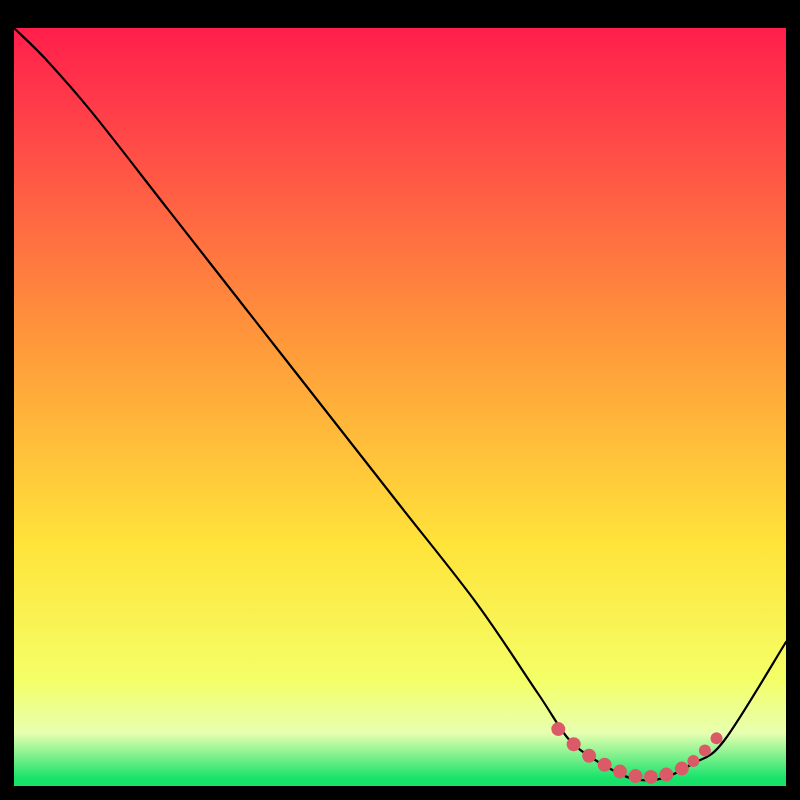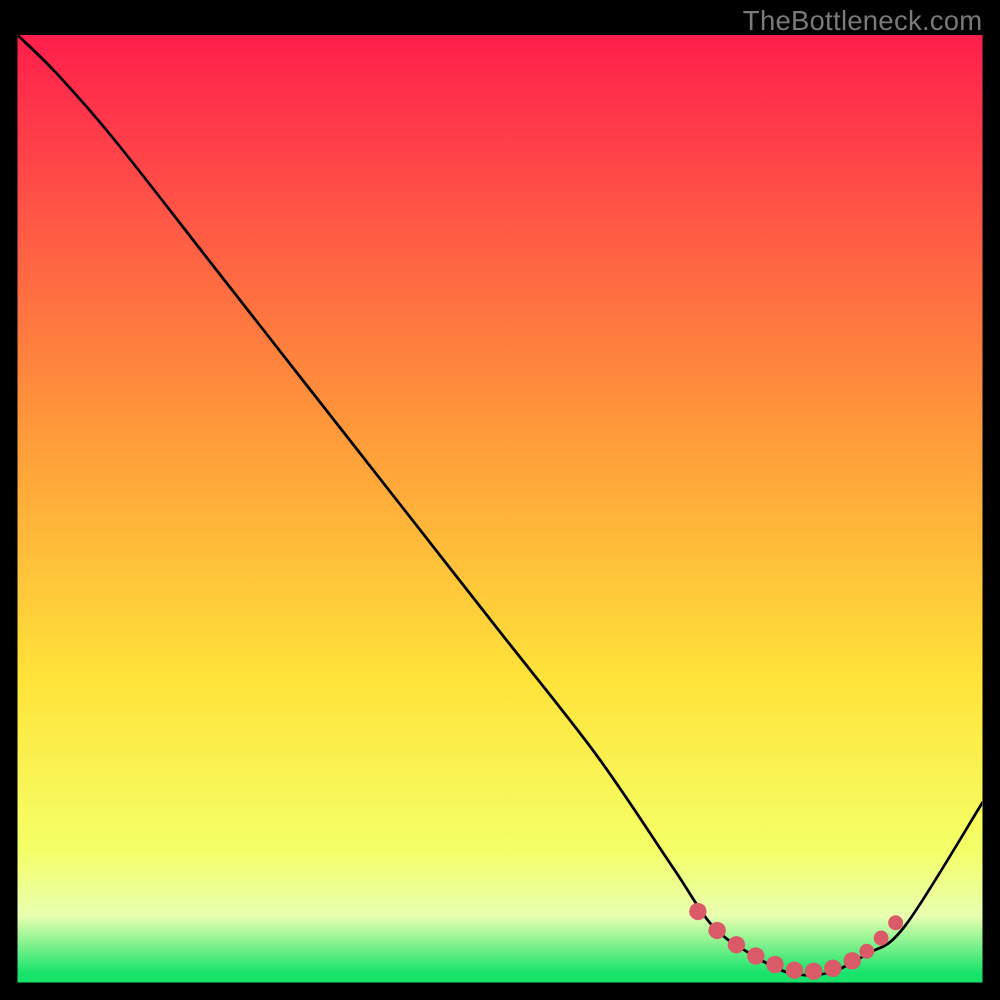--- a/index.html
+++ b/index.html
@@ -85,14 +85,13 @@
           <circle cx="636.9" cy="748.9" r="7" class="marker" style="fill: rgb(219, 90, 104);"></circle>
           <circle cx="652.3" cy="746.6" r="7" class="marker" style="fill: rgb(219, 90, 104);"></circle>
           <circle cx="667.8" cy="740.6" r="7" class="marker" style="fill: rgb(219, 90, 104);"></circle>
           <circle cx="679.4" cy="733.0" r="6" class="marker" style="fill: rgb(219, 90, 104);"></circle>
           <circle cx="690.9" cy="722.4" r="6" class="marker" style="fill: rgb(219, 90, 104);"></circle>
           <circle cx="702.5" cy="710.2" r="6" class="marker" style="fill: rgb(219, 90, 104);"></circle>
         </g>
     </svg>
   </div>
 
-  <div class="watermark">TheBottleneck.com</div>
 </div>
 
 </body></html>

